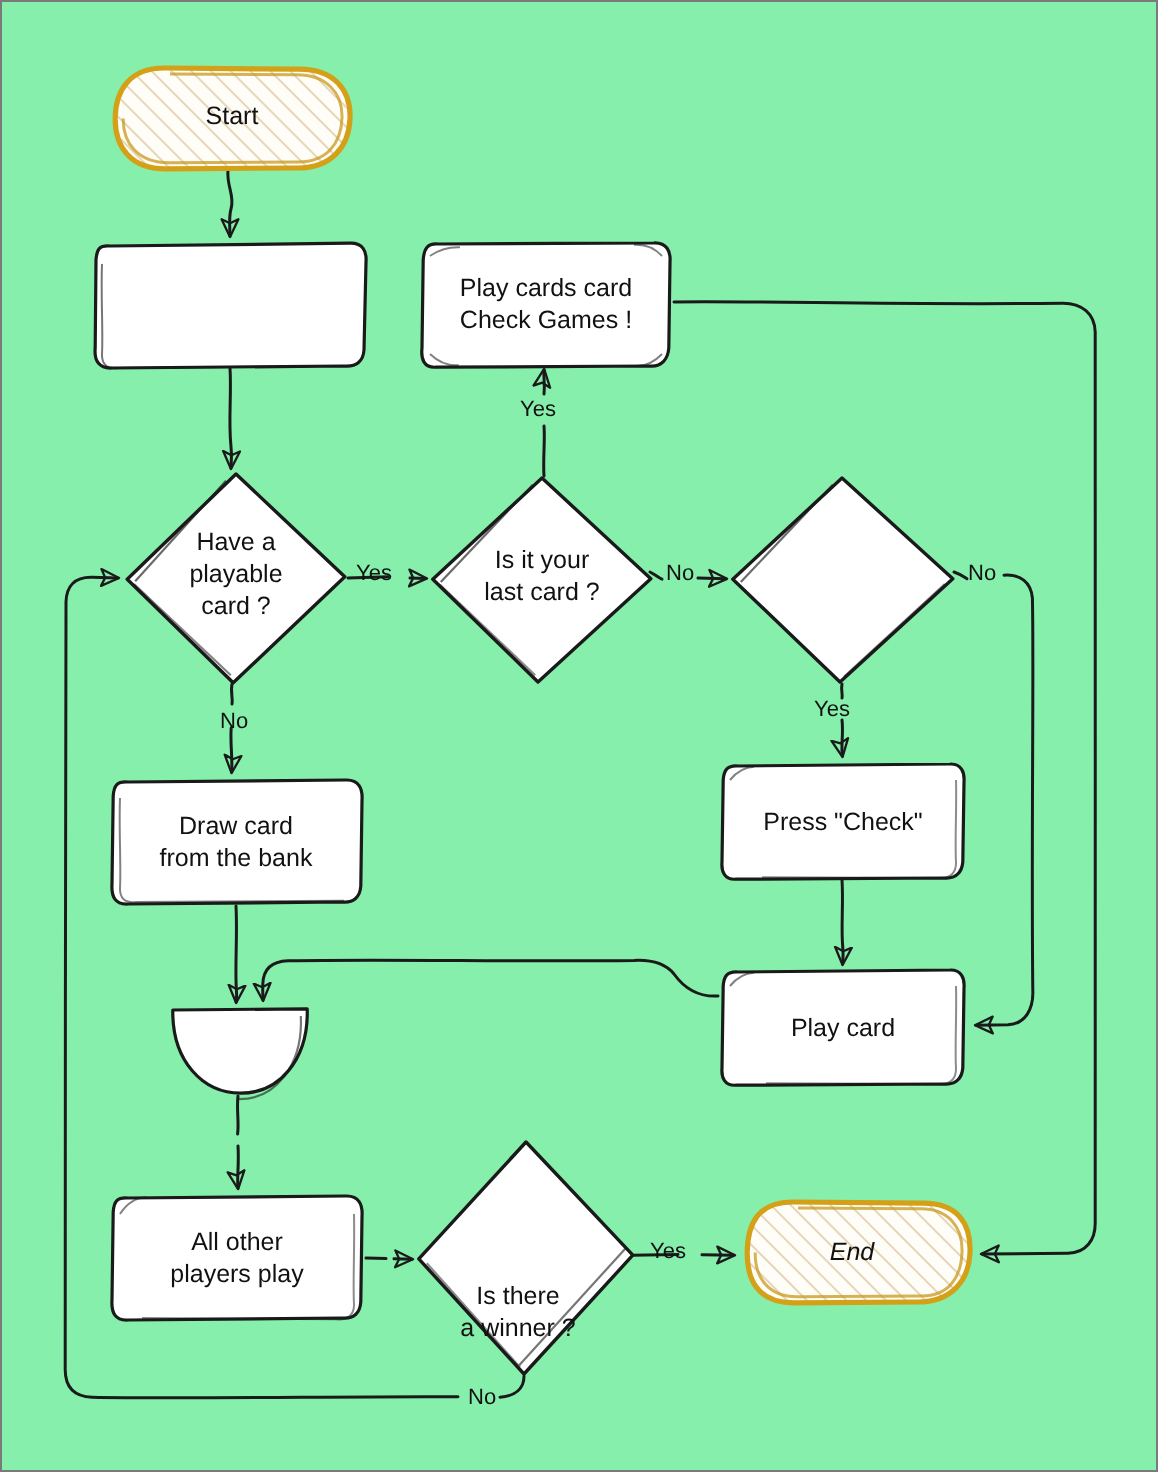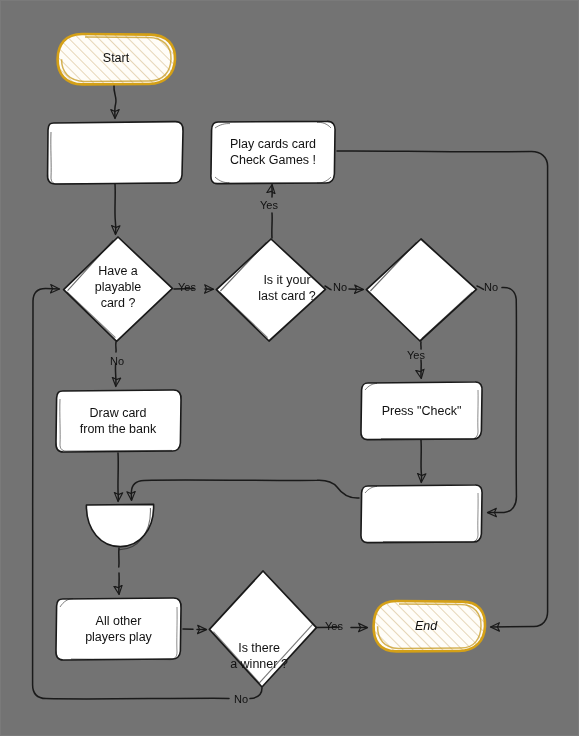--- a/index.html
+++ b/index.html
@@ -8,21 +8,21 @@
     padding: 0;
     background: #ffffff;
   }
   body {
     font-family: "Liberation Sans", sans-serif;
   }
   #page {
     position: relative;
     width: 579px;
     height: 736px;
-    background: #737373;
+    background: #86efac;
     border: 1px solid #7a7a7a;
     box-sizing: border-box;
     overflow: hidden;
     padding-left: 17px;
   }
   #canvas {
     position: absolute;
     left: 0;
     top: 0;
     width: 579px;
@@ -293,29 +293,30 @@
   <div class="node-label" style="left:56px; top:49px; width:118px;">Start</div>
 
 
   <div class="node-label" style="left:208px; top:135px; width:128px;">Play cards card
 Check Games !</div>
 
   <div class="node-label" style="left:62px; top:262px; width:110px;">Have a
 playable
 card ?</div>
 
-  <div class="node-label" style="left:231px; top:271px; width:110px;">Is it your
+  <div class="node-label" style="left:215px; top:271px; width:110px;">Is it your
 last card ?</div>
 
 
   <div class="node-label" style="left:53px; top:404px; width:128px;">Draw card
 from the bank</div>
 
   <div class="node-label" style="left:360px; top:402px; width:121px;">Press "Check"</div>
 
+  <div class="node-label" style="left:360px; top:505px; width:121px;">Play card</div>
 
   <div class="node-label" style="left:55px; top:612px; width:125px;">All other
 players play</div>
 
   <div class="node-label" style="left:204px; top:611px; width:108px;margin-top:28px;">Is there
 a winner ?</div>
 
   <div class="node-label" style="left:372px; top:617px; width:106px;font-style:italic;">End</div>
 
   <div class="edge-label" style="left:177px; top:280px;">Yes</div>

